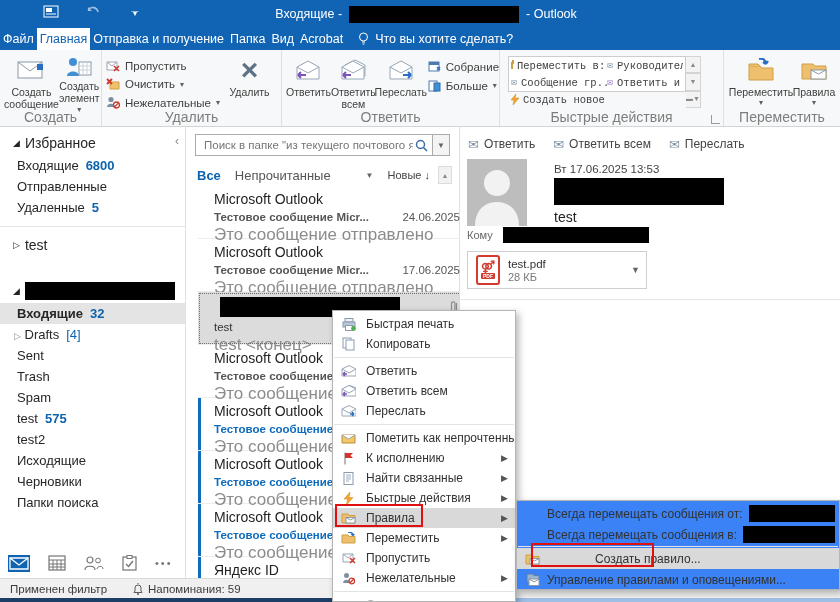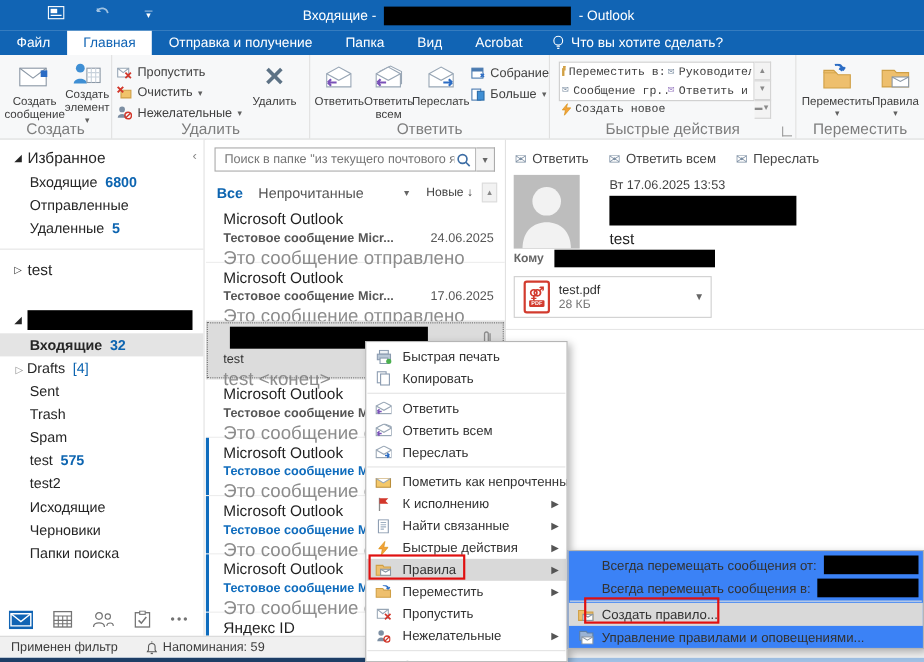--- a/index.html
+++ b/index.html
@@ -8,21 +8,21 @@
 
   
   .titlebar{position:absolute;left:0;top:0;width:840px;height:28px;background:#1164b4;color:#fff;}
   .qat{position:absolute;left:42px;top:3px;display:flex;align-items:center;gap:24px;}
   .qat .qicon{width:18px;height:18px;display:flex;align-items:center;justify-content:center;}
   .titletext{position:absolute;left:0;top:0;width:100%;height:28px;display:flex;align-items:center;justify-content:center;gap:7px;font-size:12.5px;padding-left:12px;}
   .blk{background:#000;display:inline-block;}
 
   
   .tabrow{position:absolute;left:0;top:28px;width:840px;height:22px;background:#1164b4;display:flex;align-items:flex-end;color:#fff;font-size:12.5px;}
-  .tab{height:22px;line-height:22px;padding:0 15px;white-space:nowrap;}
+  .tab{height:22px;line-height:22px;padding:0 3px;white-space:nowrap;}
   .tab.active{background:#fff;color:#1164b4;}
   .tellme{display:flex;align-items:center;gap:6px;height:22px;padding:0 12px;}
 
   
   .ribbon{position:absolute;left:0;top:50px;width:840px;height:77px;background:#f7f8f9;border-bottom:1px solid #d4d4d4;display:flex;}
   .rgroup{position:relative;height:100%;border-right:1px solid #e0e0e0;padding:3px 4px 14px 4px;display:flex;}
   .glabel{position:absolute;bottom:1px;left:0;right:0;text-align:center;font-size:14px;color:#7d7d7d;white-space:nowrap;}
   .bigbtn{display:flex;flex-direction:column;align-items:center;justify-content:flex-start;width:62px;padding-top:3px;font-size:10.5px;color:#404040;text-align:center;line-height:1.18;}
   .bigbtn .bicon{height:28px;display:flex;align-items:center;justify-content:center;margin-bottom:2px;}
   .dd{font-size:8px;color:#606060;}
@@ -38,57 +38,57 @@
   
   .fold{position:relative;display:inline-block;background:#ecc06d;border:1px solid #cf9f45;}
   .fold::before{content:"";position:absolute;left:0;top:-3px;width:45%;height:3px;background:#ecc06d;border:1px solid #cf9f45;border-bottom:none;}
   .envl{color:#7d8fa3;line-height:1;}
 
   
   .sidebar{position:absolute;left:0;top:127px;width:186px;height:451px;background:#fff;border-right:1px solid #e1e1e1;font-size:13px;color:#262626;}
   .collapse{position:absolute;right:6px;top:7px;color:#8a8a8a;font-size:12px;}
   .shead{height:24px;line-height:24px;padding-left:13px;font-size:14px;display:flex;align-items:center;gap:5px;}
   .tri{font-size:9px;color:#262626;}
-  .srow{height:21px;line-height:21px;padding-left:27px;white-space:nowrap;}
+  .srow{height:21px;line-height:21px;padding-left:17px;white-space:nowrap;}
   .cnt{color:#0c64b0;font-weight:bold;margin-left:7px;}
   .cnt.light{font-weight:normal;}
   .sdivider{height:1px;background:#e4e4e4;margin:8px 0 6px 0;}
   .srow.sel{background:#e4e4e4;font-weight:bold;}
   .navicons{position:absolute;left:0;bottom:2px;width:186px;height:26px;display:flex;align-items:center;padding-left:8px;gap:18px;}
 
   .msglist{position:absolute;left:187px;top:127px;width:273px;height:451px;background:#fff;border-right:1px solid #e1e1e1;}
   .searchrow{position:absolute;left:8px;top:7px;display:flex;}
   .searchbox{width:238px;height:22px;border:1px solid #ababab;background:#fff;display:flex;align-items:center;padding:0 4px 0 6px;}
   .searchbox input{border:none;outline:none;flex:1;font-size:11.5px;color:#444;font-family:"Liberation Sans",sans-serif;background:transparent;min-width:0;}
   .searchdd{width:17px;height:22px;border:1px solid #ababab;border-left:none;background:#f4f4f4;display:flex;align-items:center;justify-content:center;font-size:8px;color:#666;}
   .filterrow{position:absolute;left:10px;top:36px;width:255px;height:24px;display:flex;align-items:center;font-size:13px;color:#555;}
   .fall{color:#0c64b0;font-weight:bold;}
   .funread{margin-left:14px;}
   .fdd{margin-left:auto;font-size:8px;color:#666;}
   .fsort{margin-left:14px;font-size:11px;color:#444;}
   .fscr{margin-left:8px;width:14px;height:18px;background:#f2f2f2;border:1px solid #dcdcdc;font-size:7px;color:#888;display:flex;align-items:center;justify-content:center;}
-  .msgs{position:absolute;left:0;top:59px;width:272px;bottom:0;overflow:hidden;}
+  .msgs{position:absolute;left:11px;top:59px;width:272px;bottom:0;overflow:hidden;}
   .msg{position:relative;height:53px;border-bottom:1px solid #ededed;padding:5px 10px 0 16px;}
   .msg .sender{font-size:14px;color:#1f1f1f;white-space:nowrap;overflow:hidden;}
   .subjrow{display:flex;align-items:flex-start;font-size:11.5px;margin-top:4px;}
   .subj{font-weight:bold;color:#565656;white-space:nowrap;overflow:hidden;flex:1;margin-right:6px;}
   .mdate{color:#565656;white-space:nowrap;}
   .prev{font-size:17px;color:#8c8c8c;margin-top:2px;white-space:nowrap;overflow:hidden;}
   .msg.unread::before{content:"";position:absolute;left:0;top:0;bottom:0;width:3px;background:#0f6cbd;}
   .msg.unread .subj,.msg.unread .mdate{color:#0f6cbd;}
   .msg.sel{background:#dcdcdc;outline:1px dotted #6f6f6f;outline-offset:-2px;}
 
   .readpane{position:absolute;left:460px;top:127px;width:380px;height:451px;background:#fff;}
   .rtoolbar{position:absolute;left:8px;top:10px;display:flex;gap:18px;font-size:12px;color:#444;align-items:center;}
   .rtool{display:flex;align-items:center;gap:5px;}
   .avatar{position:absolute;left:7px;top:32px;width:60px;height:67px;background:#bdbdbd;overflow:hidden;}
   .rdate{position:absolute;left:94px;top:36px;font-size:11.5px;color:#444;}
   .rsender{position:absolute;left:94px;top:51px;width:170px;height:27px;}
   .rsubject{position:absolute;left:94px;top:82px;font-size:14px;color:#222;}
-  .torow{position:absolute;left:7px;top:100px;font-size:11px;color:#666;display:flex;align-items:center;gap:10px;font-weight:bold;}
+  .torow{position:absolute;left:7px;top:100px;font-size:11px;color:#666;display:flex;align-items:center;gap:10px;}
   .attach{position:absolute;left:7px;top:124px;width:180px;height:38px;border:1px solid #cfcfcf;background:#fff;display:flex;align-items:center;padding:0 6px 0 8px;gap:8px;}
   .attname{font-size:11.5px;color:#333;line-height:1.3;}
   .attsize{font-size:11px;color:#777;}
   .attdd{margin-left:auto;font-size:9px;color:#666;}
   .attline{position:absolute;left:0;top:172px;width:380px;height:1px;background:#e6e6e6;}
   .pdficon{width:24px;height:30px;border:2px solid #d23b2e;border-radius:3px;background:#fff;position:relative;display:flex;flex-direction:column;align-items:center;justify-content:center;}
   .pdficon .pa{color:#d23b2e;font-size:12px;font-weight:bold;line-height:1;}
   .pdficon .pl{color:#fff;background:#d23b2e;font-size:5px;font-weight:bold;padding:0 2px;border-radius:1px;}
 
   
@@ -97,21 +97,21 @@
   .citem .cic{width:17px;display:flex;align-items:center;justify-content:center;margin-right:9px;flex:none;}
   .citem .arr{margin-left:auto;font-size:9px;color:#555;}
   .citem.hl{background:#d9d9d9;}
   .citem.disabled{color:#adadad;}
   .csep{height:1px;background:#e3e3e3;margin:3px 1px;}
 
   .smenu{position:absolute;left:516px;top:500px;width:324px;height:90px;background:#3b82f6;border:1px solid #b5b5b5;box-shadow:3px 3px 7px rgba(0,0,0,.28);padding-top:2px;font-size:12px;color:#323232;z-index:60;overflow:hidden;}
   .sitem{display:flex;align-items:center;height:21px;padding:0 4px 0 7px;white-space:nowrap;}
   .sitem .cic{width:17px;display:flex;align-items:center;justify-content:center;margin-right:6px;flex:none;}
   .sitem.noicon{padding-left:30px;}
-  .sitem.hl{background:#d9d9d9;}
+  .sitem.hl{background:#d9d9d9;gap:48px;}
   .ssep{height:1px;background:#e3e3e3;margin:1px 1px;}
 
   .redbox{position:absolute;border:2px solid #e01010;z-index:70;pointer-events:none;}
 
   
   .statusbar{position:absolute;left:0;top:578px;width:840px;height:20px;background:#f0f0f0;border-top:1px solid #d9d9d9;display:flex;align-items:center;font-size:11.5px;color:#3c3c3c;padding-left:10px;gap:26px;z-index:40;}
   .remind{display:flex;align-items:center;gap:5px;}
   .bottomstrip{position:absolute;left:0;top:598px;width:840px;height:4px;background:#9fc0e4;z-index:45;}
   .bottomstrip .dk{position:absolute;left:0;top:0;width:338px;height:4px;background:#1d3e66;}
 

